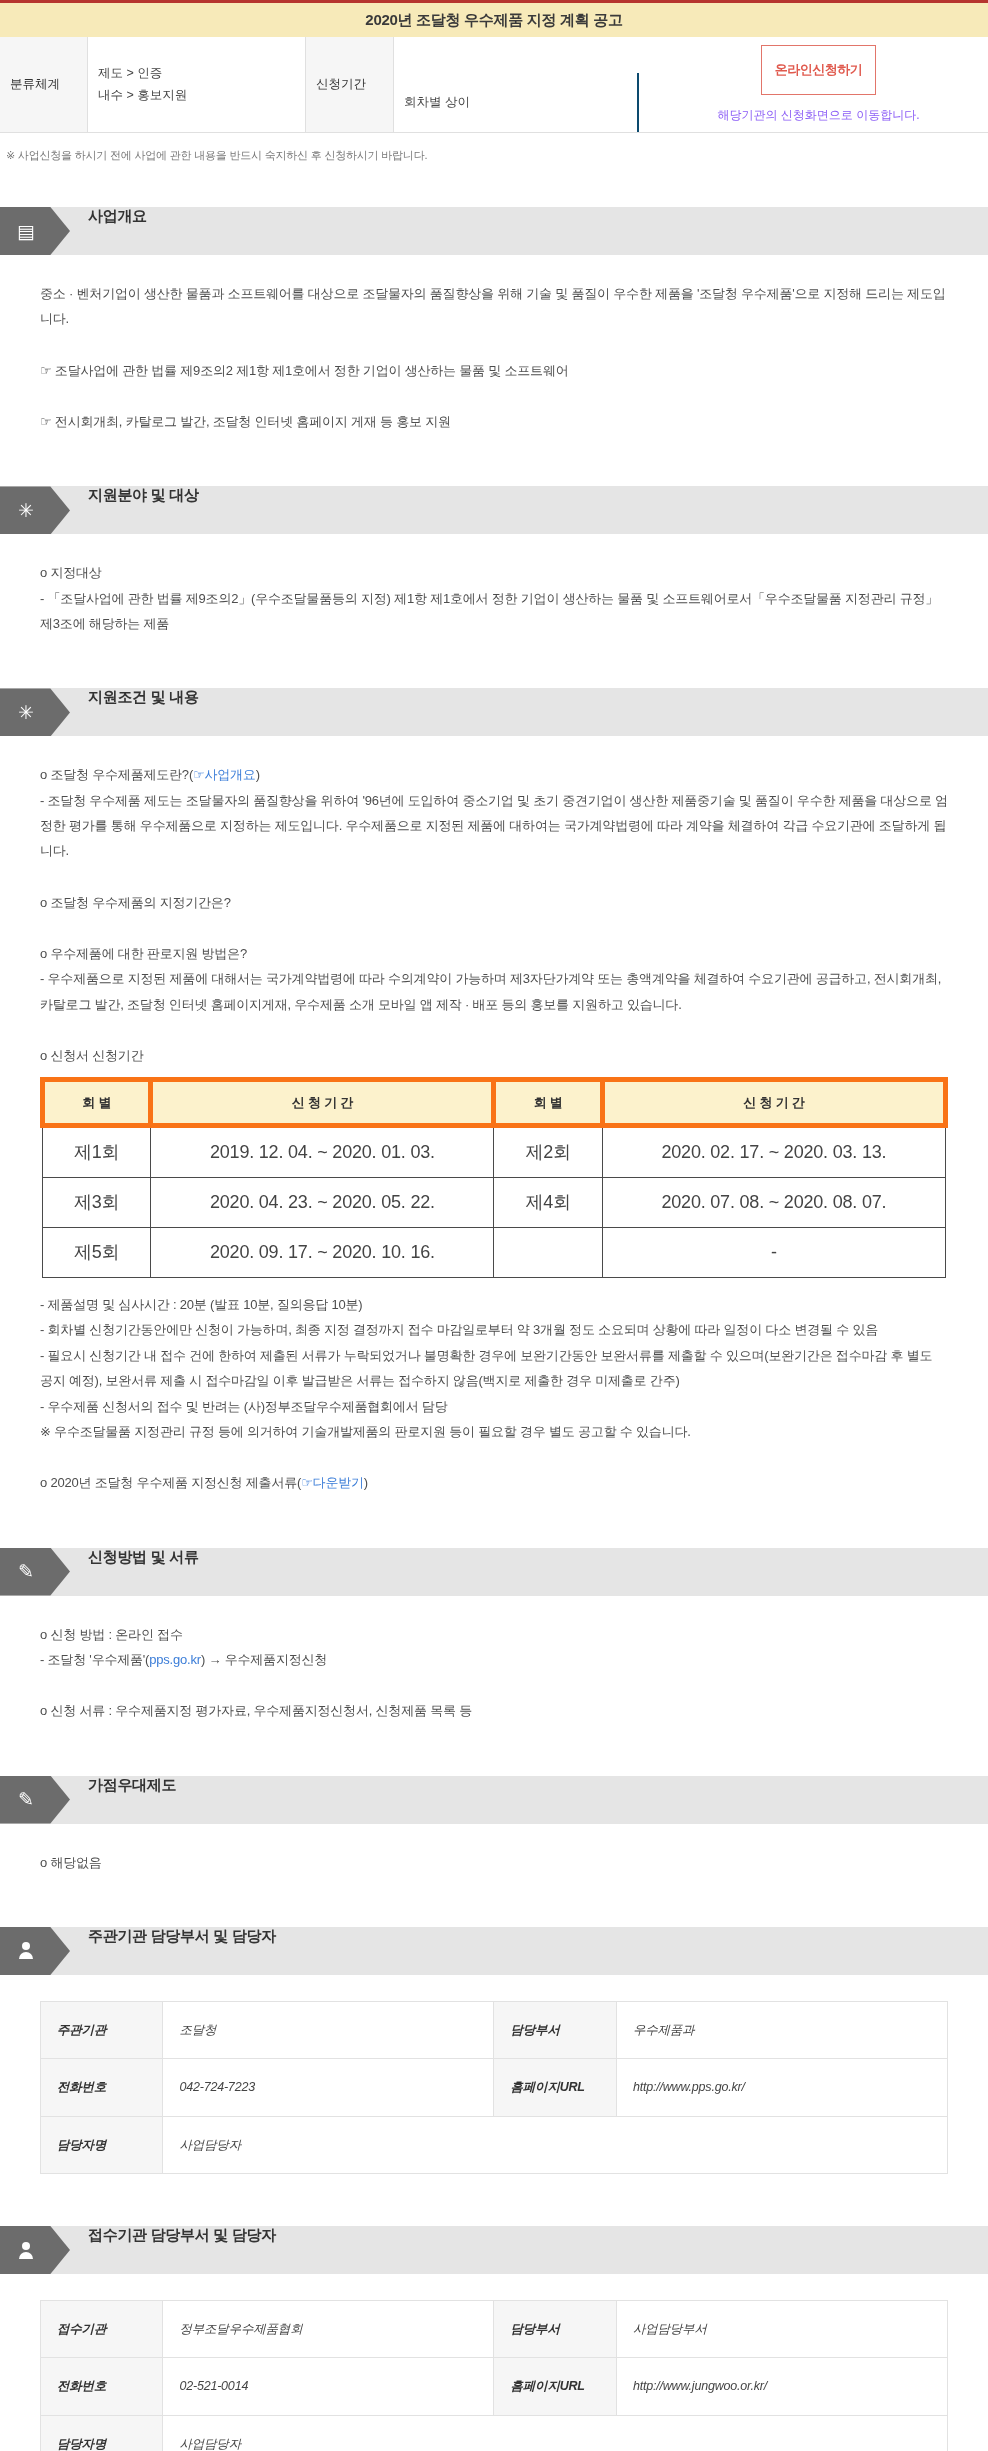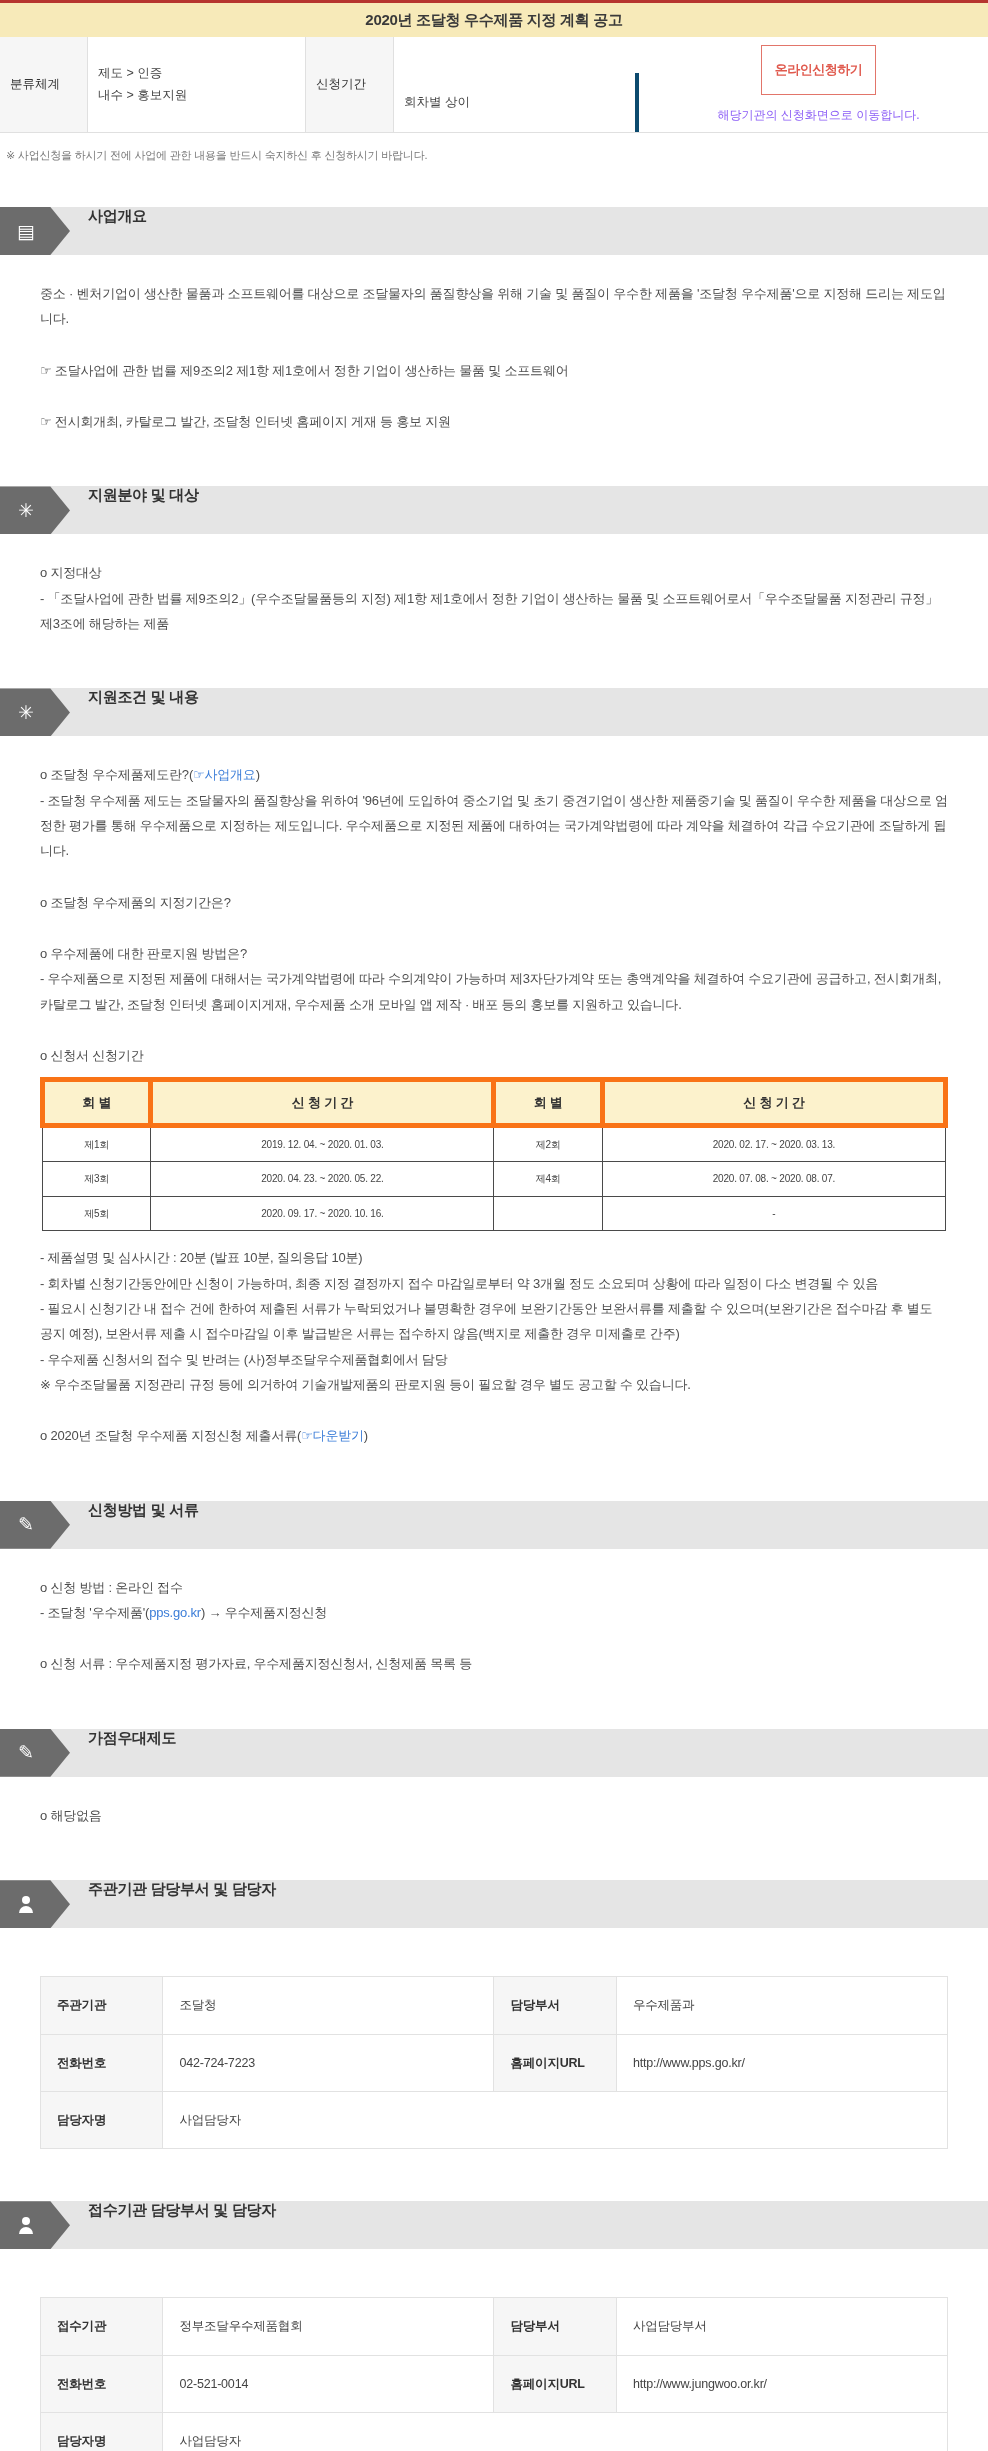--- a/index.html
+++ b/index.html
@@ -16,21 +16,21 @@
     text-align:center;
     padding:8px 0 7px;
   }
   .title-bar h1{ font-size:15px; font-weight:bold; color:#3a3a3a; letter-spacing:-0.3px;}
   
   .meta{ display:flex; align-items:stretch; border-bottom:1px solid #e0e0e0; min-height:57px;}
   .meta .cell{ display:flex; flex-direction:column; justify-content:center; padding:6px 10px; font-size:12.5px;}
   .meta .lbl{ width:88px; background:#f6f6f6; font-weight:normal; color:#333; align-items:flex-start; border-right:1px solid #e0e0e0;}
   .meta .val{ color:#444; }
   .meta .val1{ width:218px; border-right:1px solid #e0e0e0; line-height:1.7;}
-  .meta .val2{ width:245px; border-right:4px solid #0c4a6e;margin-top:36px;}
+  .meta .val2{ width:245px; border-right:2px solid #0c4a6e;margin-top:36px;}
   .meta .apply{ flex:1; display:flex; align-items:center; gap:12px; padding:8px 4px 8px 14px;}
   .apply-btn{
     background:#fff; border:1px solid #e2756a; color:#e05a4e;
     font-size:13px; font-weight:bold; padding:15px 13px; cursor:pointer;
     font-family:inherit; letter-spacing:-0.5px;
   }
   .apply-note{ font-size:12px; color:#8b5cf6;}
   
   .notice{ font-size:11px; color:#777; padding:15px 6px 22px; letter-spacing:-0.2px;}
   
@@ -50,25 +50,25 @@
   .icon-person::before{ content:""; position:absolute; top:0; left:50%; transform:translateX(-50%); width:8px; height:8px; border-radius:50%; background:#fff;}
   .icon-person::after{ content:""; position:absolute; bottom:0; left:50%; transform:translateX(-50%); width:14px; height:7px; border-radius:7px 7px 0 0; background:#fff;}
   
   .sec-body{ padding:26px 40px 30px; font-size:13px; color:#4d4d4d; line-height:1.95; letter-spacing:-0.2px;}
   .sec-body p{ margin:0; }
   .gap{ height:26px; }
   a.link{ color:#3b7dd8; text-decoration:none; cursor:pointer;}
   
   table.sched{ width:100%; border-collapse:collapse; margin:8px 0 14px; }
   table.sched th{ background:#fcf2cc; border:5px solid #f97316; padding:8px 4px; font-size:13px; color:#333; text-align:center; font-weight:bold;}
-  table.sched td{ border:1px solid #4a4a4a; padding:7px 4px; font-size:10px; color:#444; text-align:center;}
+  table.sched td{ border:1px solid #4a4a4a; padding:7px 4px; font-size:18px; color:#444; text-align:center;}
   table.sched th:nth-child(odd), table.sched td:nth-child(odd){ width:12%; }
   table.sched th:nth-child(even), table.sched td:nth-child(even){ width:38%; }
   
-  table.agency{ width:100%; border-collapse:collapse; margin-top:22px;}
+  table.agency{ width:100%; border-collapse:collapse; margin-top:0;font-style:italic;}
   table.agency th{ background:#f6f6f6; width:13.5%; text-align:left; padding:16px 6px 16px 16px; font-size:12.5px; color:#333; border:1px solid #e2e2e2; font-weight:bold;}
   table.agency td{ width:36.5%; padding:16px 6px 16px 16px; font-size:12.5px; color:#444; border:1px solid #e2e2e2;}
 </style>
 </head>
 <body>
 
 <div class="title-bar">
   <h1>2020년 조달청 우수제품 지정 계획 공고</h1>
 </div>
 

